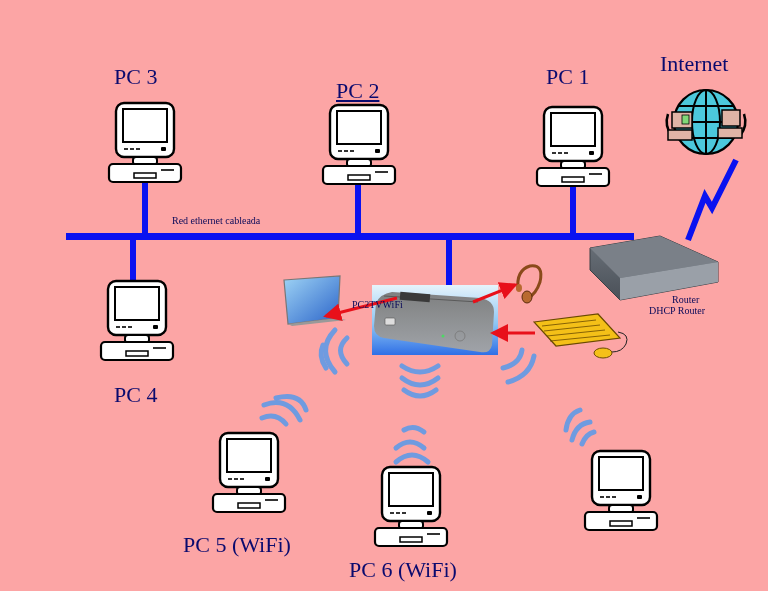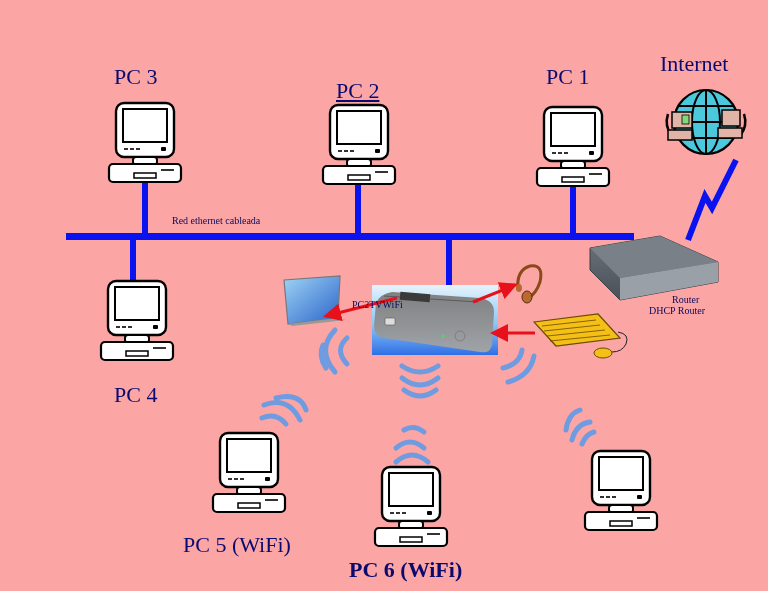--- a/index.html
+++ b/index.html
@@ -153,20 +153,20 @@
       <path d="M582,444 Q586,434 594,432"></path>
     </g>
   </svg>
 
   <span class="lbl lbl-lg" style="left:114px;top:66px;">PC 3</span>
   <span class="lbl lbl-lg" style="left:336px;top:80px;text-decoration:underline;">PC 2</span>
   <span class="lbl lbl-lg" style="left:546px;top:66px;">PC 1</span>
   <span class="lbl lbl-lg" style="left:114px;top:384px;">PC 4</span>
 
   <span class="lbl lbl-lg" style="left:183px;top:534px;">PC 5 (WiFi)</span>
-  <span class="lbl lbl-lg" style="left:349px;top:559px;font-weight:bold;">PC 6 (WiFi)</span>
+  <span class="lbl lbl-lg" style="left:349px;top:559px;">PC 6 (WiFi)</span>
 
   <span class="lbl lbl-sm" style="left:172px;top:216px;">Red ethernet cableada</span>
   <span class="lbl lbl-sm" style="left:352px;top:268px;margin-top:32px;">PC2TVWiFi</span>
   <span class="lbl lbl-md" style="left:660px;top:53px;">Internet</span>
   <span class="lbl lbl-sm" style="left:672px;top:295px;">Router</span>
   <span class="lbl lbl-sm" style="left:649px;top:306px;">DHCP Router</span>
 </div>
 
 </body></html>

